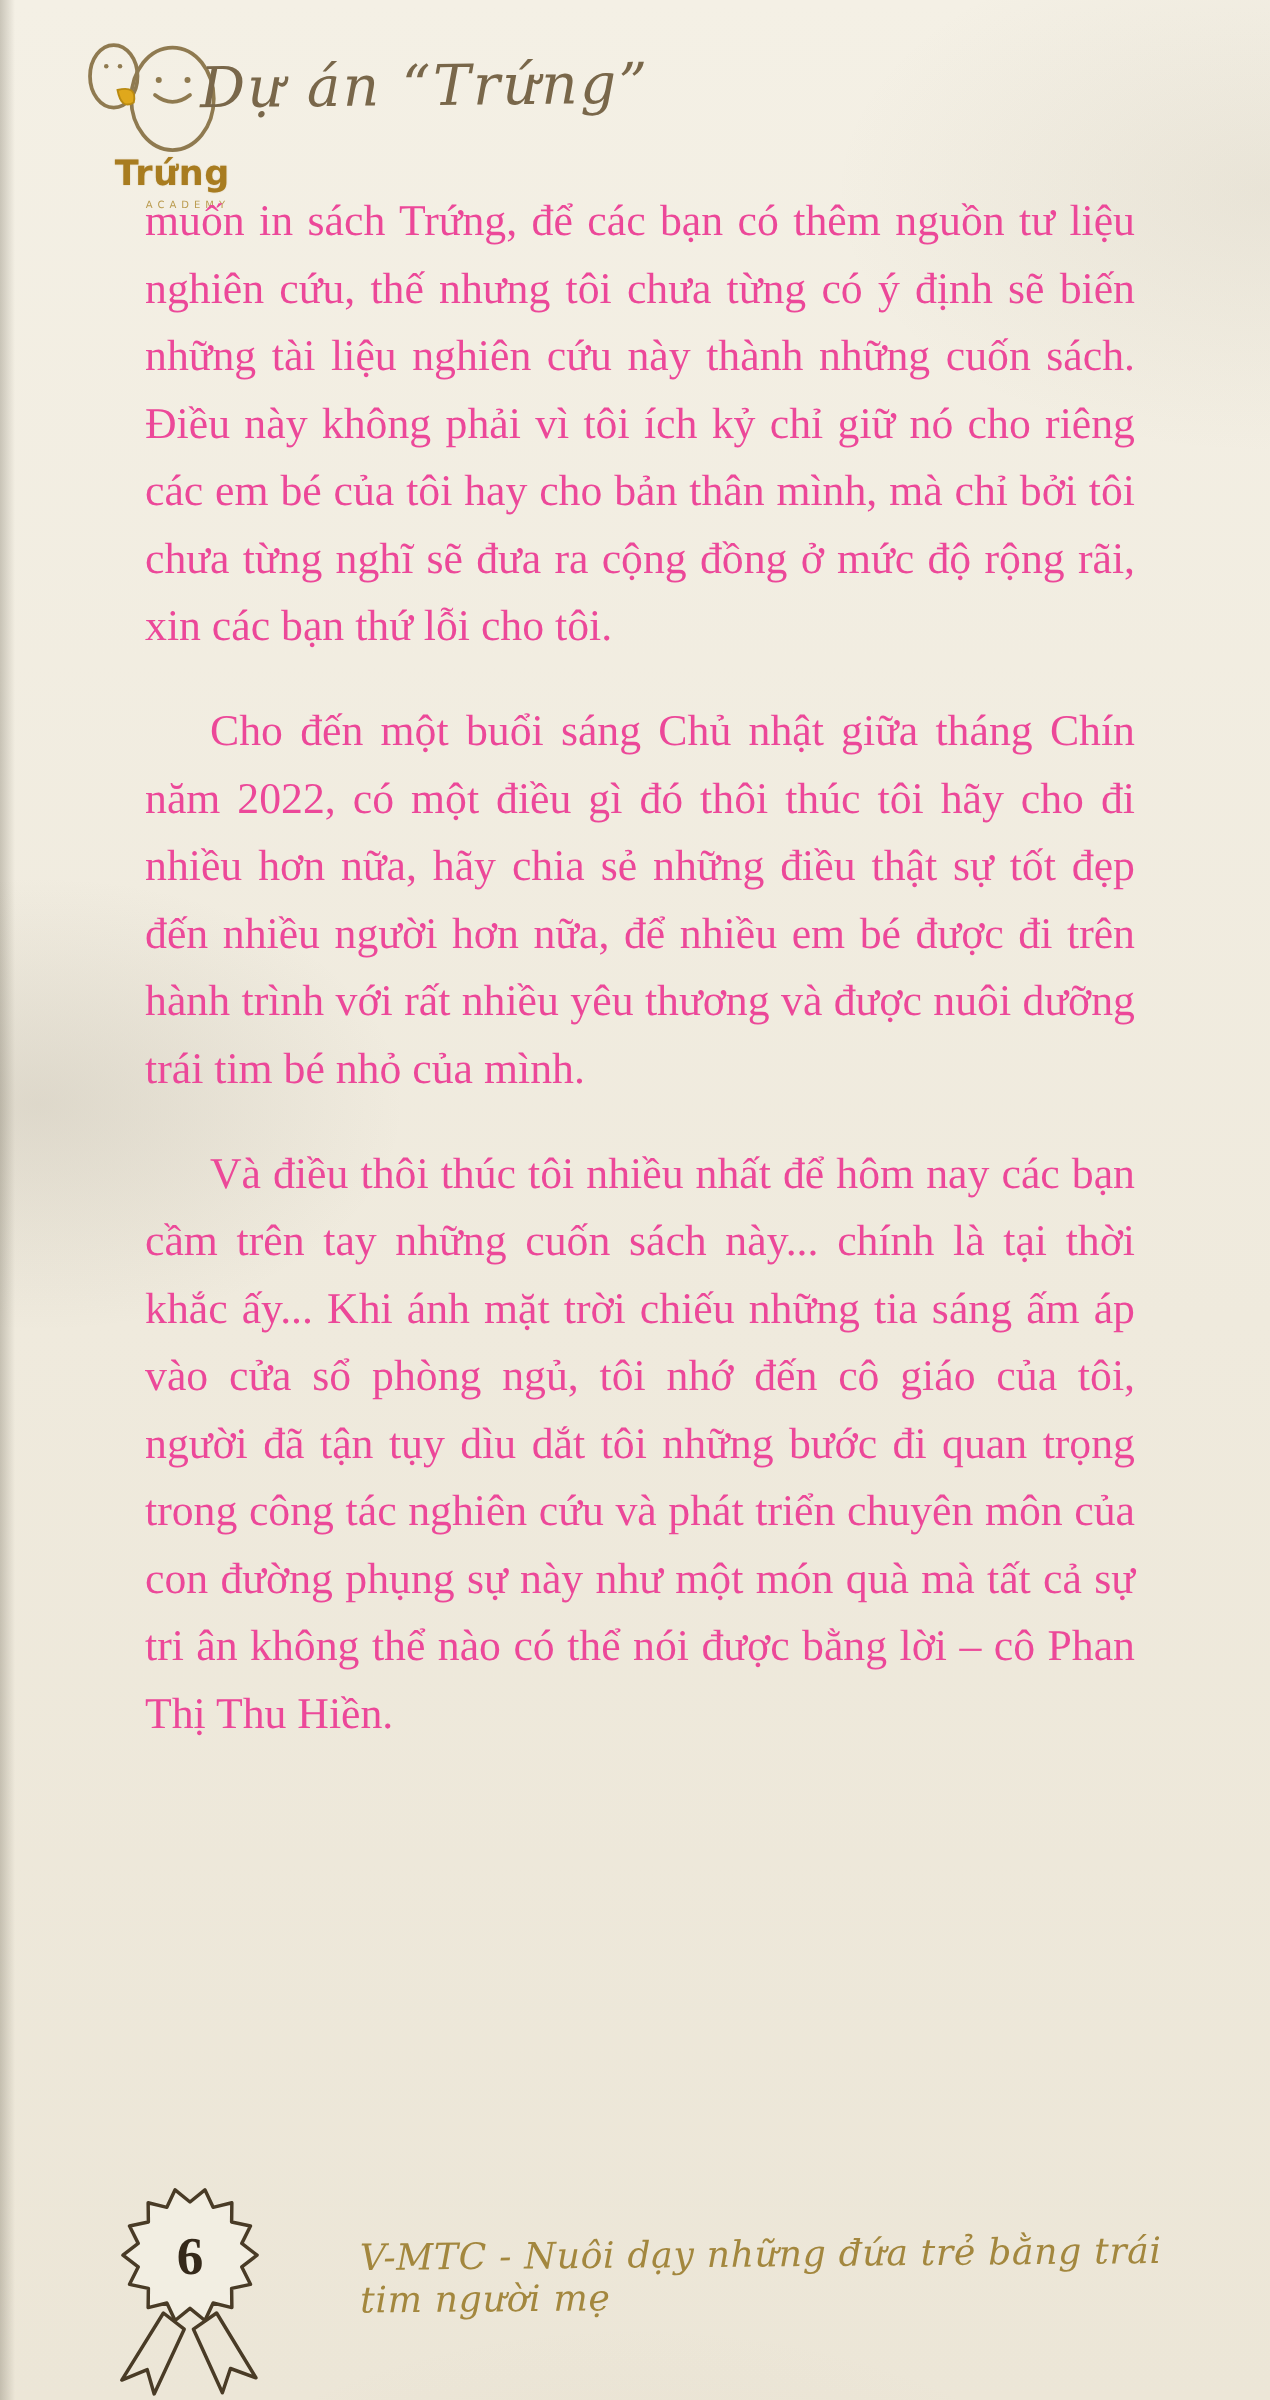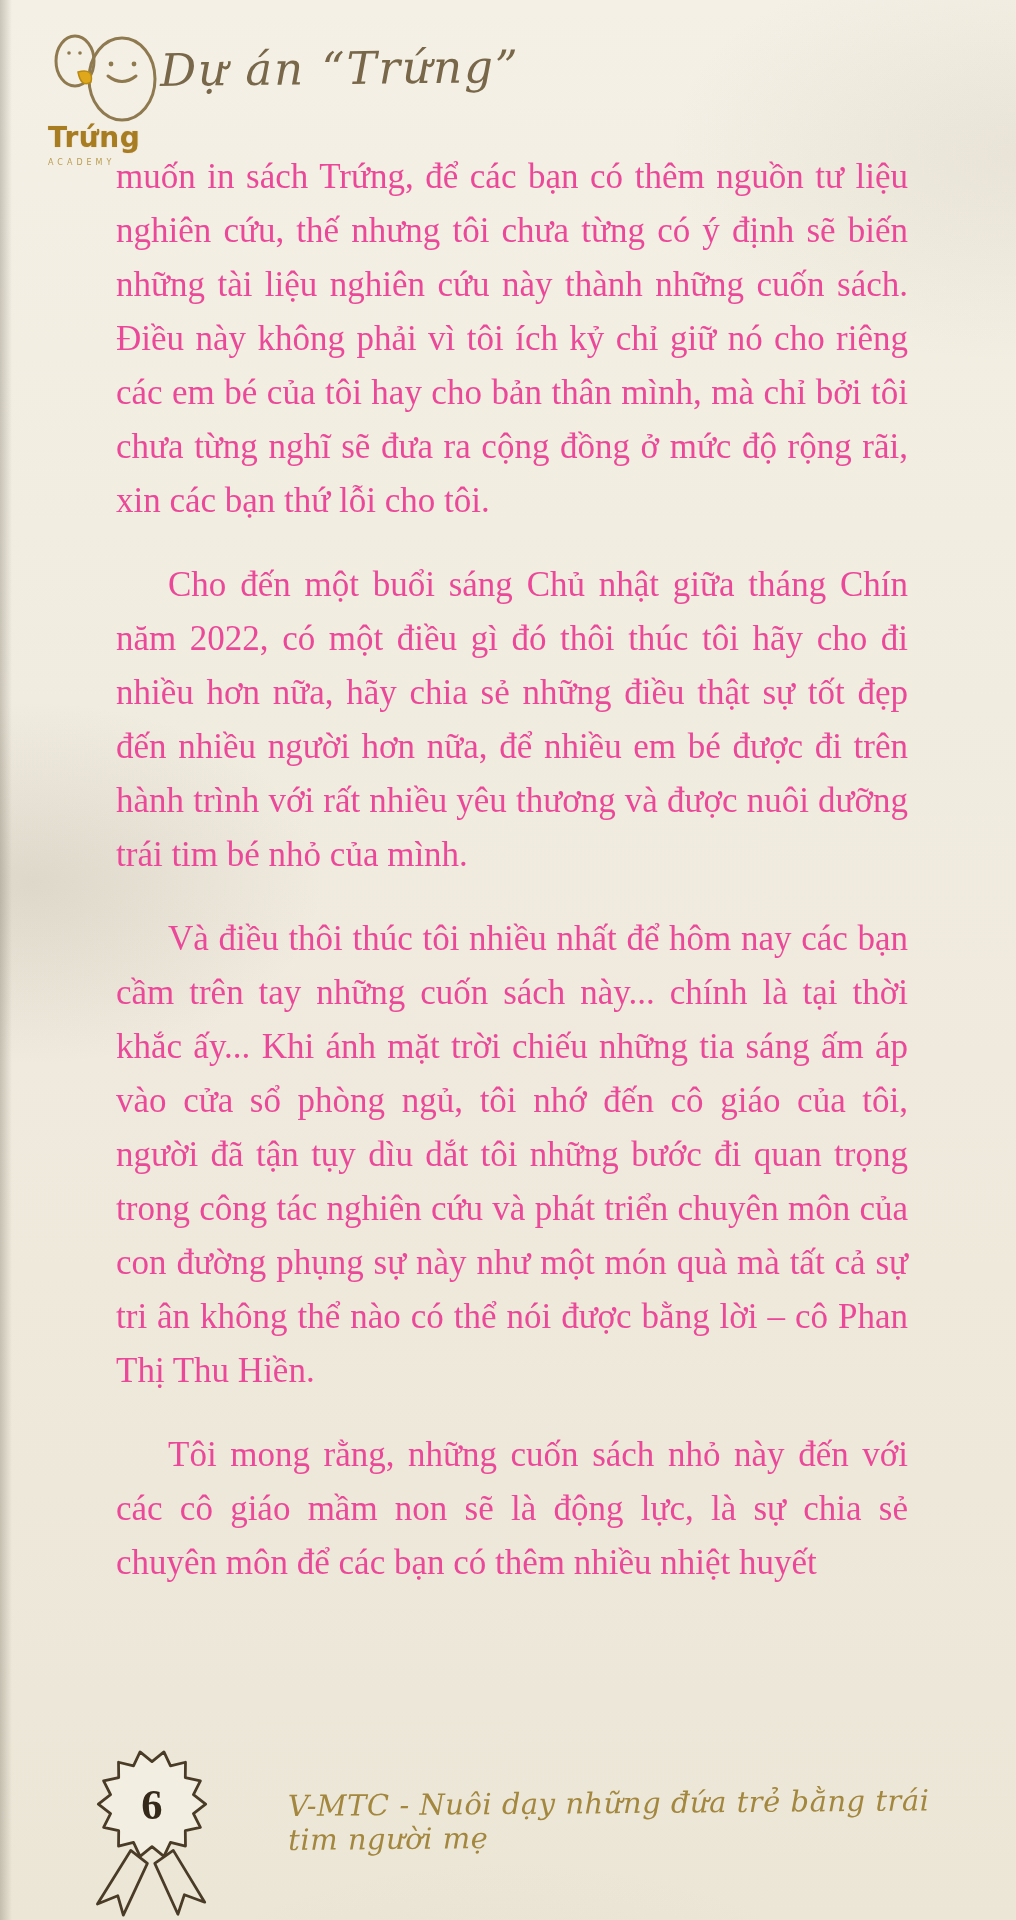--- a/index.html
+++ b/index.html
@@ -9,21 +9,21 @@
     background:
       radial-gradient(ellipse 420px 260px at 3% 46%, rgba(110,100,82,.14), transparent 70%),
       radial-gradient(ellipse 500px 300px at 100% 8%, rgba(140,128,100,.10), transparent 70%),
       radial-gradient(ellipse 700px 500px at 50% 115%, rgba(150,138,110,.10), transparent 70%),
       linear-gradient(90deg, rgba(92,86,70,.28) 0px, rgba(92,86,70,0) 12px),
       linear-gradient(180deg,#f4f0e5 0%,#efeadd 55%,#ece6d7 100%);
   }
   .page{position:absolute;inset:0;}
 
   
-  .logo{position:absolute;left:48px;top:24px;width:136px;text-align:left;}
+  .logo{position:absolute;left:48px;top:24px;width:136px;text-align:right;}
   .logo .brand{
     font-family:"DejaVu Sans","Liberation Sans",sans-serif;
     font-weight:bold;font-size:28px;color:#a87c20;line-height:1;
     text-shadow:0 0 1px rgba(150,105,20,.4);letter-spacing:.5px;margin-top:-4px;
   }
   .logo .academy{
     font-family:"DejaVu Sans","Liberation Sans",sans-serif;
     font-size:8px;letter-spacing:4px;color:#bb9c50;margin-top:6px;
   }
   .page-title{
@@ -79,21 +79,20 @@
     <div class="brand">Trứng</div>
     <div class="academy">ACADEMY</div>
   </div>
 
   <h1 class="page-title">Dự án “Trứng”</h1>
 
   <main class="body-text">
     <p>muốn in sách Trứng, để các bạn có thêm nguồn tư liệu nghiên cứu, thế nhưng tôi chưa từng có ý định sẽ biến những tài liệu nghiên cứu này thành những cuốn sách. Điều này không phải vì tôi ích kỷ chỉ giữ nó cho riêng các em bé của tôi hay cho bản thân mình, mà chỉ bởi tôi chưa từng nghĩ sẽ đưa ra cộng đồng ở mức độ rộng rãi, xin các bạn thứ lỗi cho tôi.</p>
     <p>Cho đến một buổi sáng Chủ nhật giữa tháng Chín năm 2022, có một điều gì đó thôi thúc tôi hãy cho đi nhiều hơn nữa, hãy chia sẻ những điều thật sự tốt đẹp đến nhiều người hơn nữa, để nhiều em bé được đi trên hành trình với rất nhiều yêu thương và được nuôi dưỡng trái tim bé nhỏ của mình.</p>
     <p>Và điều thôi thúc tôi nhiều nhất để hôm nay các bạn cầm trên tay những cuốn sách này... chính là tại thời khắc ấy... Khi ánh mặt trời chiếu những tia sáng ấm áp vào cửa sổ phòng ngủ, tôi nhớ đến cô giáo của tôi, người đã tận tụy dìu dắt tôi những bước đi quan trọng trong công tác nghiên cứu và phát triển chuyên môn của con đường phụng sự này như một món quà mà tất cả sự tri ân không thể nào có thể nói được bằng lời – cô Phan Thị Thu Hiền.</p>
-    <p>Tôi mong rằng, những cuốn sách nhỏ này đến với các cô giáo mầm non sẽ là động lực, là sự chia sẻ chuyên môn để các bạn có thêm nhiều nhiệt huyết</p>
   </main>
 
   <div class="badge">
     <svg width="200" height="185" viewBox="0 0 210 200">
       <g fill="none" stroke="#493b26" stroke-width="3" stroke-linejoin="round">
 
         <path d="M82,128 L46,186 L68,177 L74,198 L100,142 Z"></path>
         <path d="M128,128 L162,184 L140,176 L133,197 L108,142 Z"></path>
 
         <polygon fill="#f2eee2" points="

